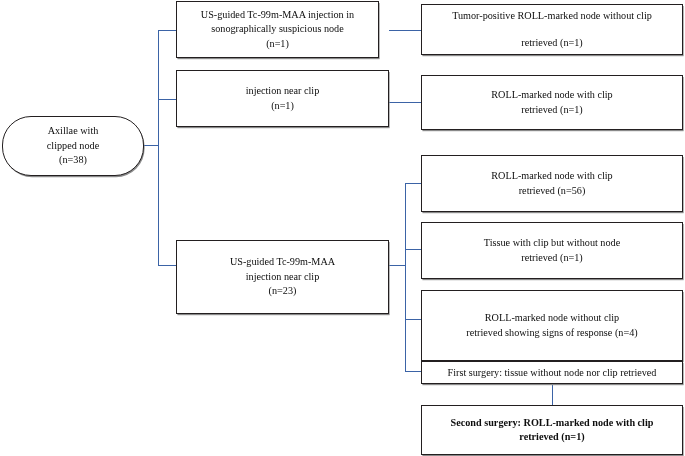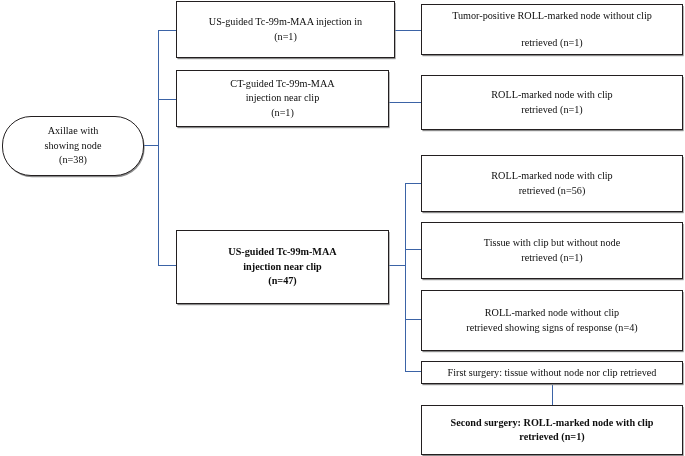--- a/index.html
+++ b/index.html
@@ -61,39 +61,39 @@
   <div class="conn v" style="left:405px; top:183px; height:189px;"></div>
   <div class="conn h" style="left:405px; top:183px; width:16px;"></div>
   <div class="conn h" style="left:405px; top:249px; width:16px;"></div>
   <div class="conn h" style="left:405px; top:319px; width:16px;"></div>
   <div class="conn h" style="left:405px; top:371px; width:16px;"></div>
 
   <div class="conn v" style="left:552px; top:384px; height:21px;"></div>
 
   <div class="node" style="left:2px; top:116px; width:142px; height:60px;border-radius:29px;">
     <span class="ln">Axillae with</span>
-    <span class="ln">showing node</span>
+    <span class="ln">clipped node</span>
     <span class="ln">(n=38)</span>
   </div>
 
-  <div class="node" style="left:176px; top:1px; width:219px; height:57px;">
+  <div class="node" style="left:176px; top:1px; width:203px; height:57px;">
     <span class="ln">US-guided Tc-99m-MAA injection in</span>
+    <span class="ln">sonographically suspicious node</span>
     <span class="ln">(n=1)</span>
   </div>
 
   <div class="node" style="left:176px; top:70px; width:213px; height:57px;">
-    <span class="ln">CT-guided Tc-99m-MAA</span>
     <span class="ln">injection near clip</span>
     <span class="ln">(n=1)</span>
   </div>
 
-  <div class="node" style="left:176px; top:230px; width:213px; height:74px;font-weight:bold;">
+  <div class="node" style="left:176px; top:240px; width:213px; height:74px;">
     <span class="ln">US-guided Tc-99m-MAA</span>
     <span class="ln">injection near clip</span>
-    <span class="ln">(n=47)</span>
+    <span class="ln">(n=23)</span>
   </div>
 
   <div class="node" style="left:421px; top:4px; width:262px; height:51px;gap:12px;">
     <span class="ln">Tumor-positive ROLL-marked node without clip</span>
     <span class="ln">retrieved (n=1)</span>
   </div>
 
   <div class="node" style="left:421px; top:75px; width:262px; height:55px;">
     <span class="ln">ROLL-marked node with clip</span>
     <span class="ln">retrieved (n=1)</span>
@@ -102,21 +102,21 @@
   <div class="node" style="left:421px; top:155px; width:262px; height:57px;">
     <span class="ln">ROLL-marked node with clip</span>
     <span class="ln">retrieved (n=56)</span>
   </div>
 
   <div class="node" style="left:421px; top:222px; width:262px; height:57px;">
     <span class="ln">Tissue with clip but without node</span>
     <span class="ln">retrieved (n=1)</span>
   </div>
 
-  <div class="node" style="left:421px; top:290px; width:262px; height:61px;">
+  <div class="node" style="left:421px; top:290px; width:262px; height:71px;">
     <span class="ln">ROLL-marked node without clip</span>
     <span class="ln">retrieved showing signs of response (n=4)</span>
   </div>
 
   <div class="node tight" style="left:421px; top:361px; width:262px; height:23px;">
     <span class="ln">First surgery: tissue without node nor clip retrieved</span>
   </div>
 
   <div class="node" style="left:421px; top:405px; width:262px; height:50px;font-weight:bold;">
     <span class="ln">Second surgery: ROLL-marked node with clip</span>

